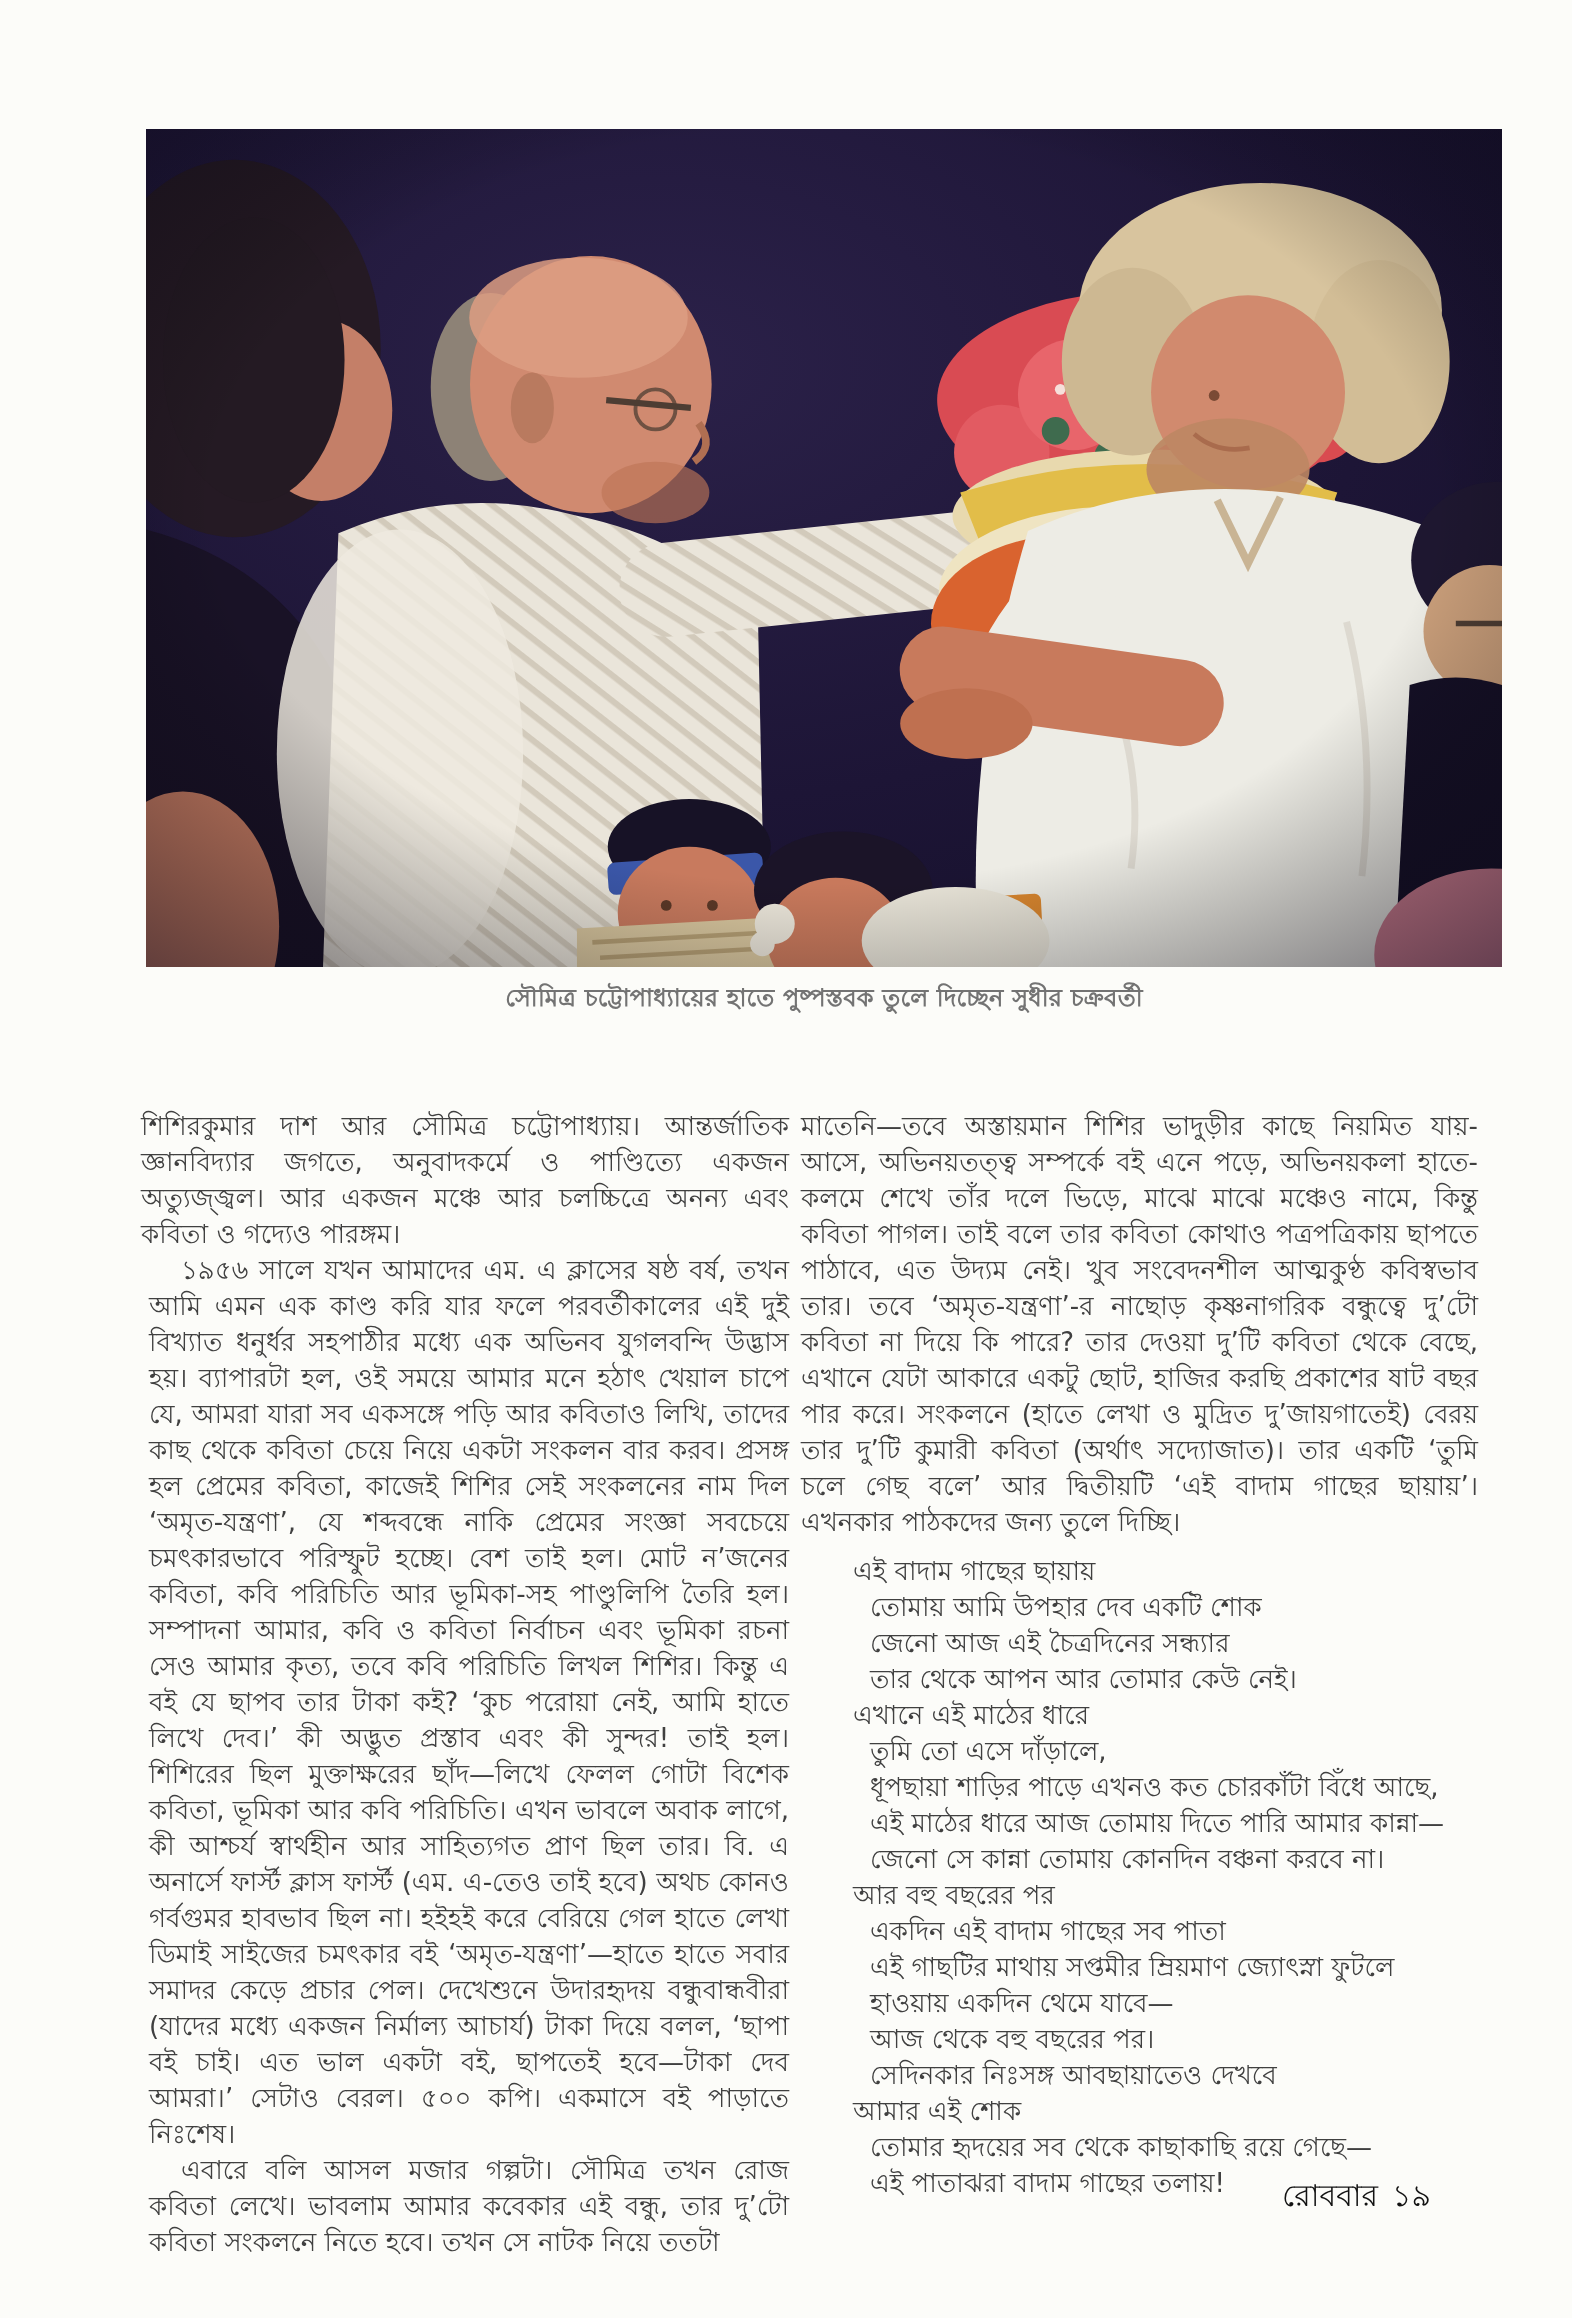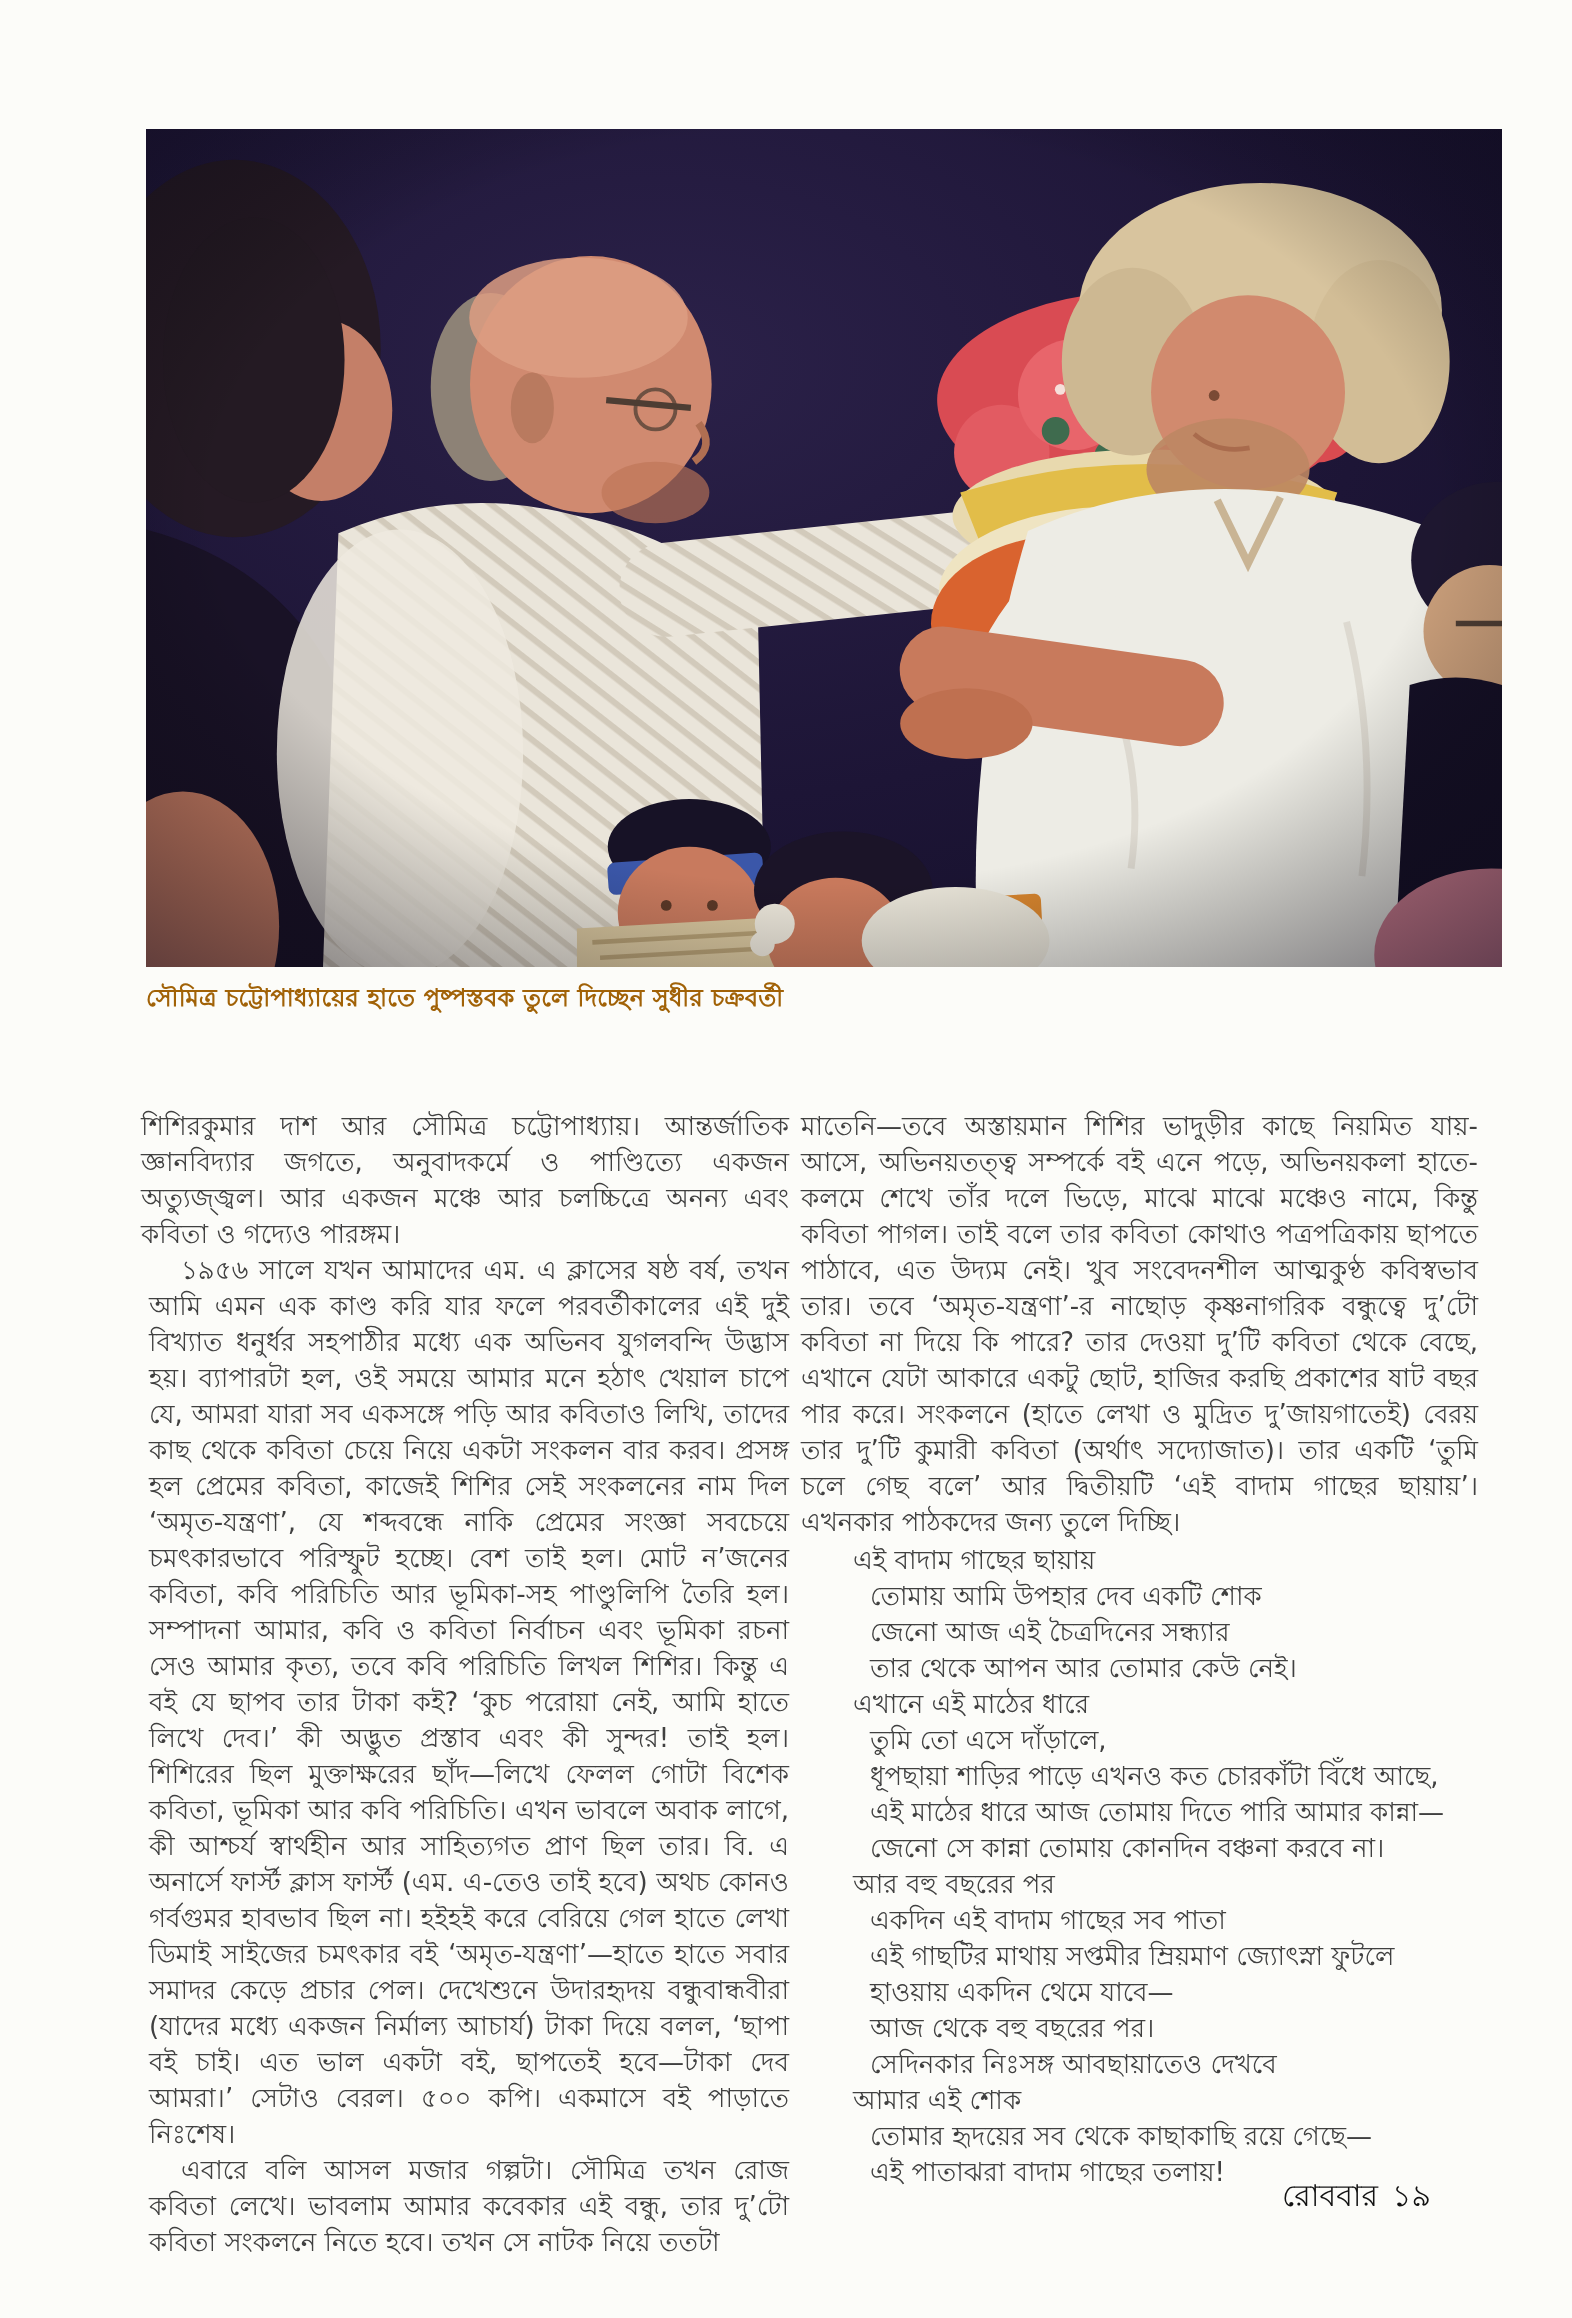--- a/index.html
+++ b/index.html
@@ -18,36 +18,36 @@
   .photo{
     position:absolute;left:146px;top:129px;
     width:1356px;height:838px;
     margin:0;padding:0;
     background:#1d1536;
   }
   .photo svg{display:block;width:100%;height:100%;}
   .caption{
     position:absolute;
     left:146px;top:979px;width:1356px;
-    text-align:left;
+    text-align:center;
     font-size:24px;font-weight:700;
     letter-spacing:0.2px;
-    color:#a16207;
+    color:#737373;
   }
   .col{
     position:absolute;top:1108px;
     font-size:26px;line-height:36px;
     text-align:justify;
     color:#404040;
   }
   .col-left{left:141px;width:648px;}
   .col-right{left:801px;width:677px;}
   .col p{margin:0;}
   .col p.indent{text-indent:32px;margin-left:8px;}
-  .poem{margin-top:2px;}
+  .poem{margin-top:13px;}
   .poem .pl{white-space:nowrap;}
   .poem .in0{padding-left:52px;}
   .poem .in1{padding-left:69px;}
   .footer{
     position:absolute;
     left:1185px;top:2172px;width:246px;
     text-align:right;
     font-size:30px;
     color:#121212;
   }

